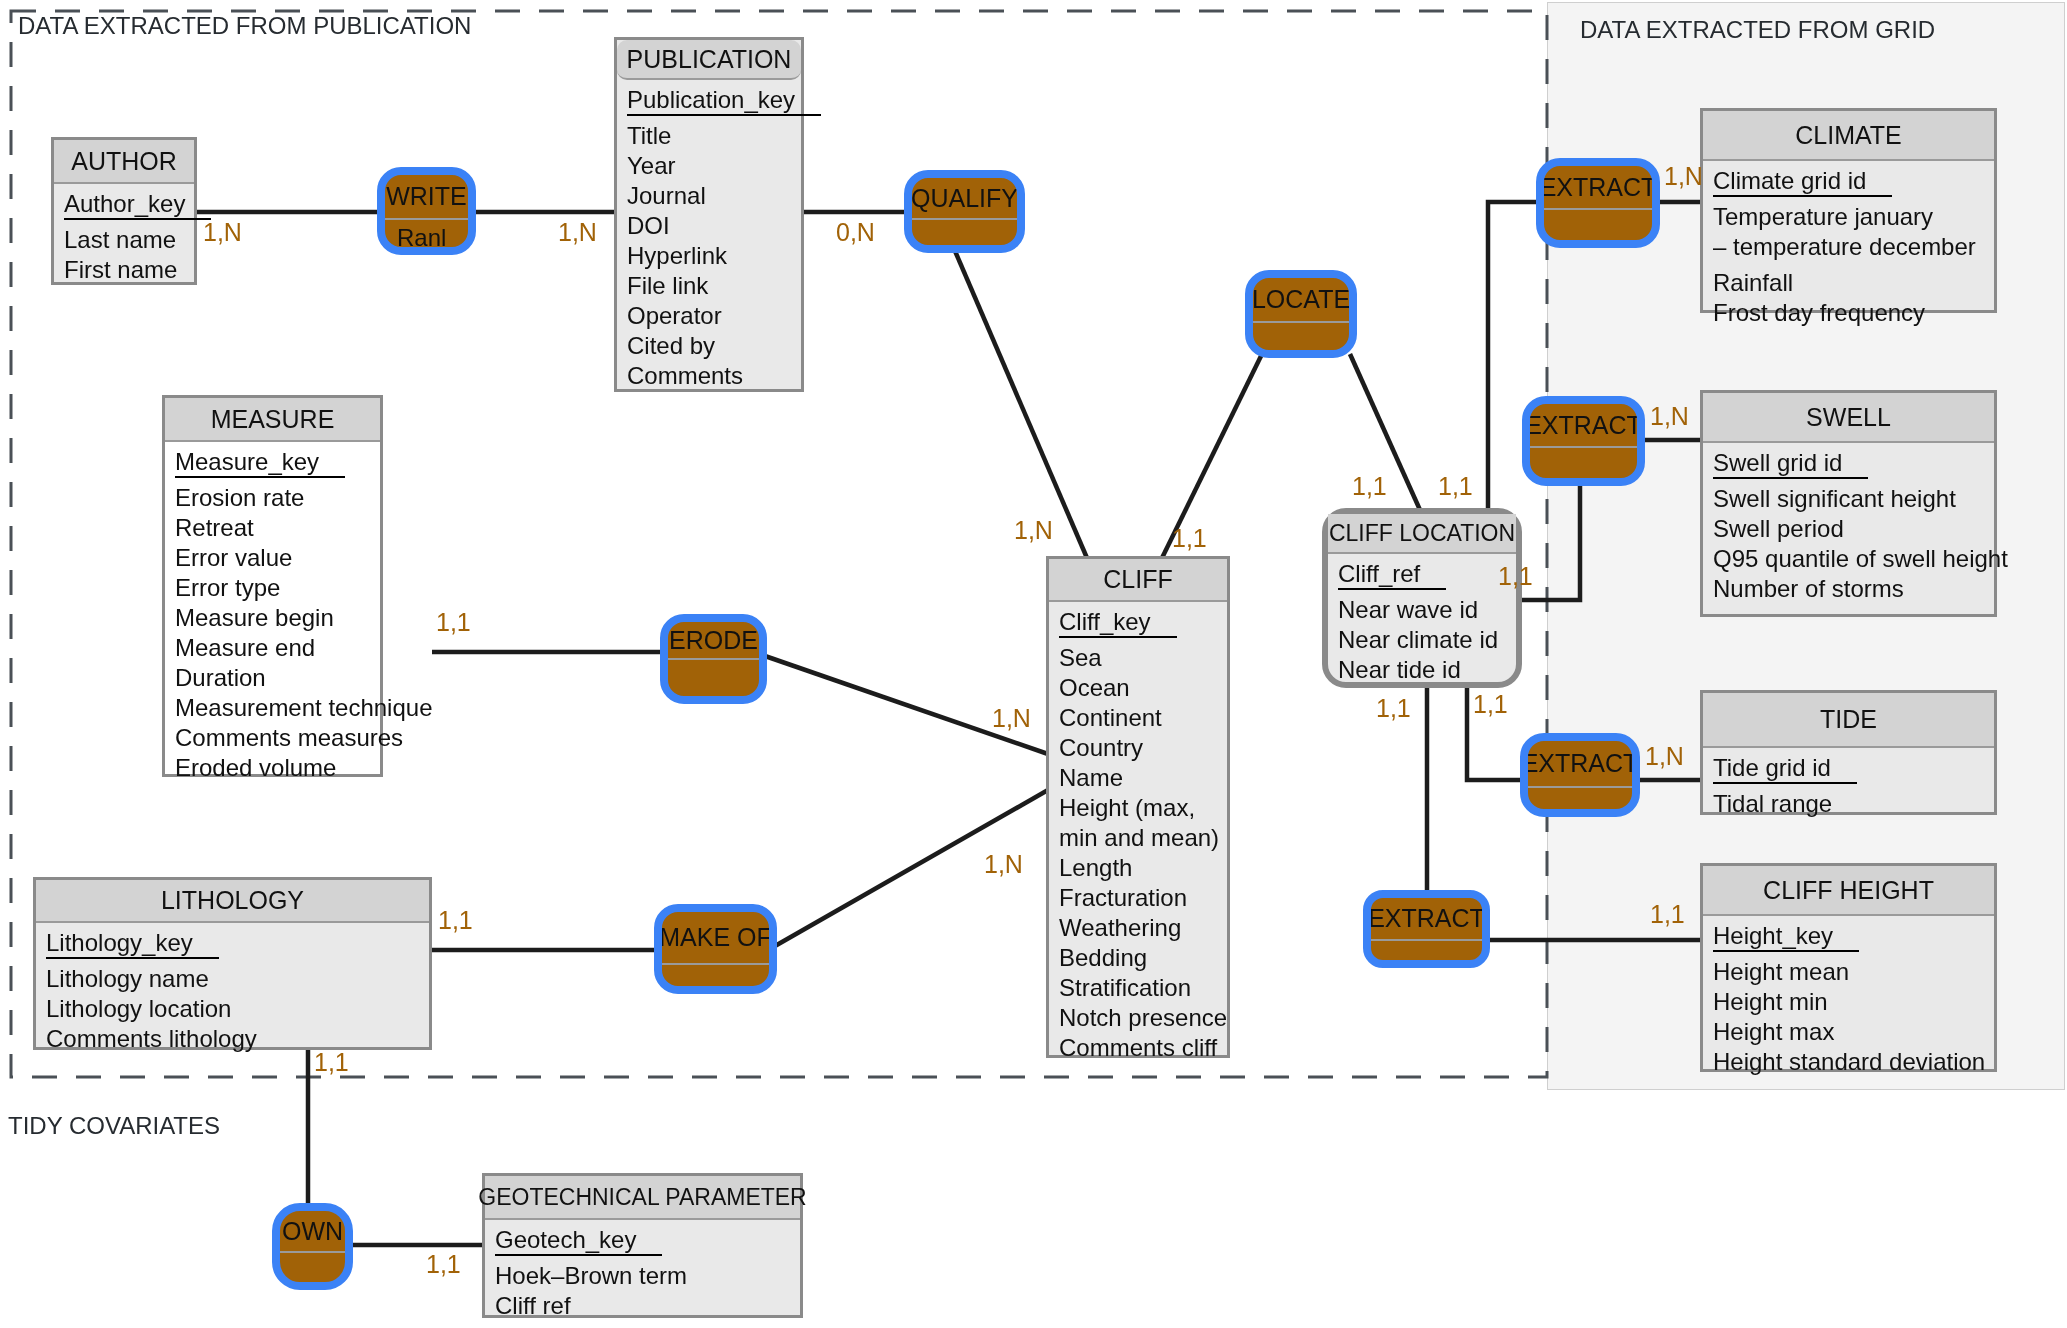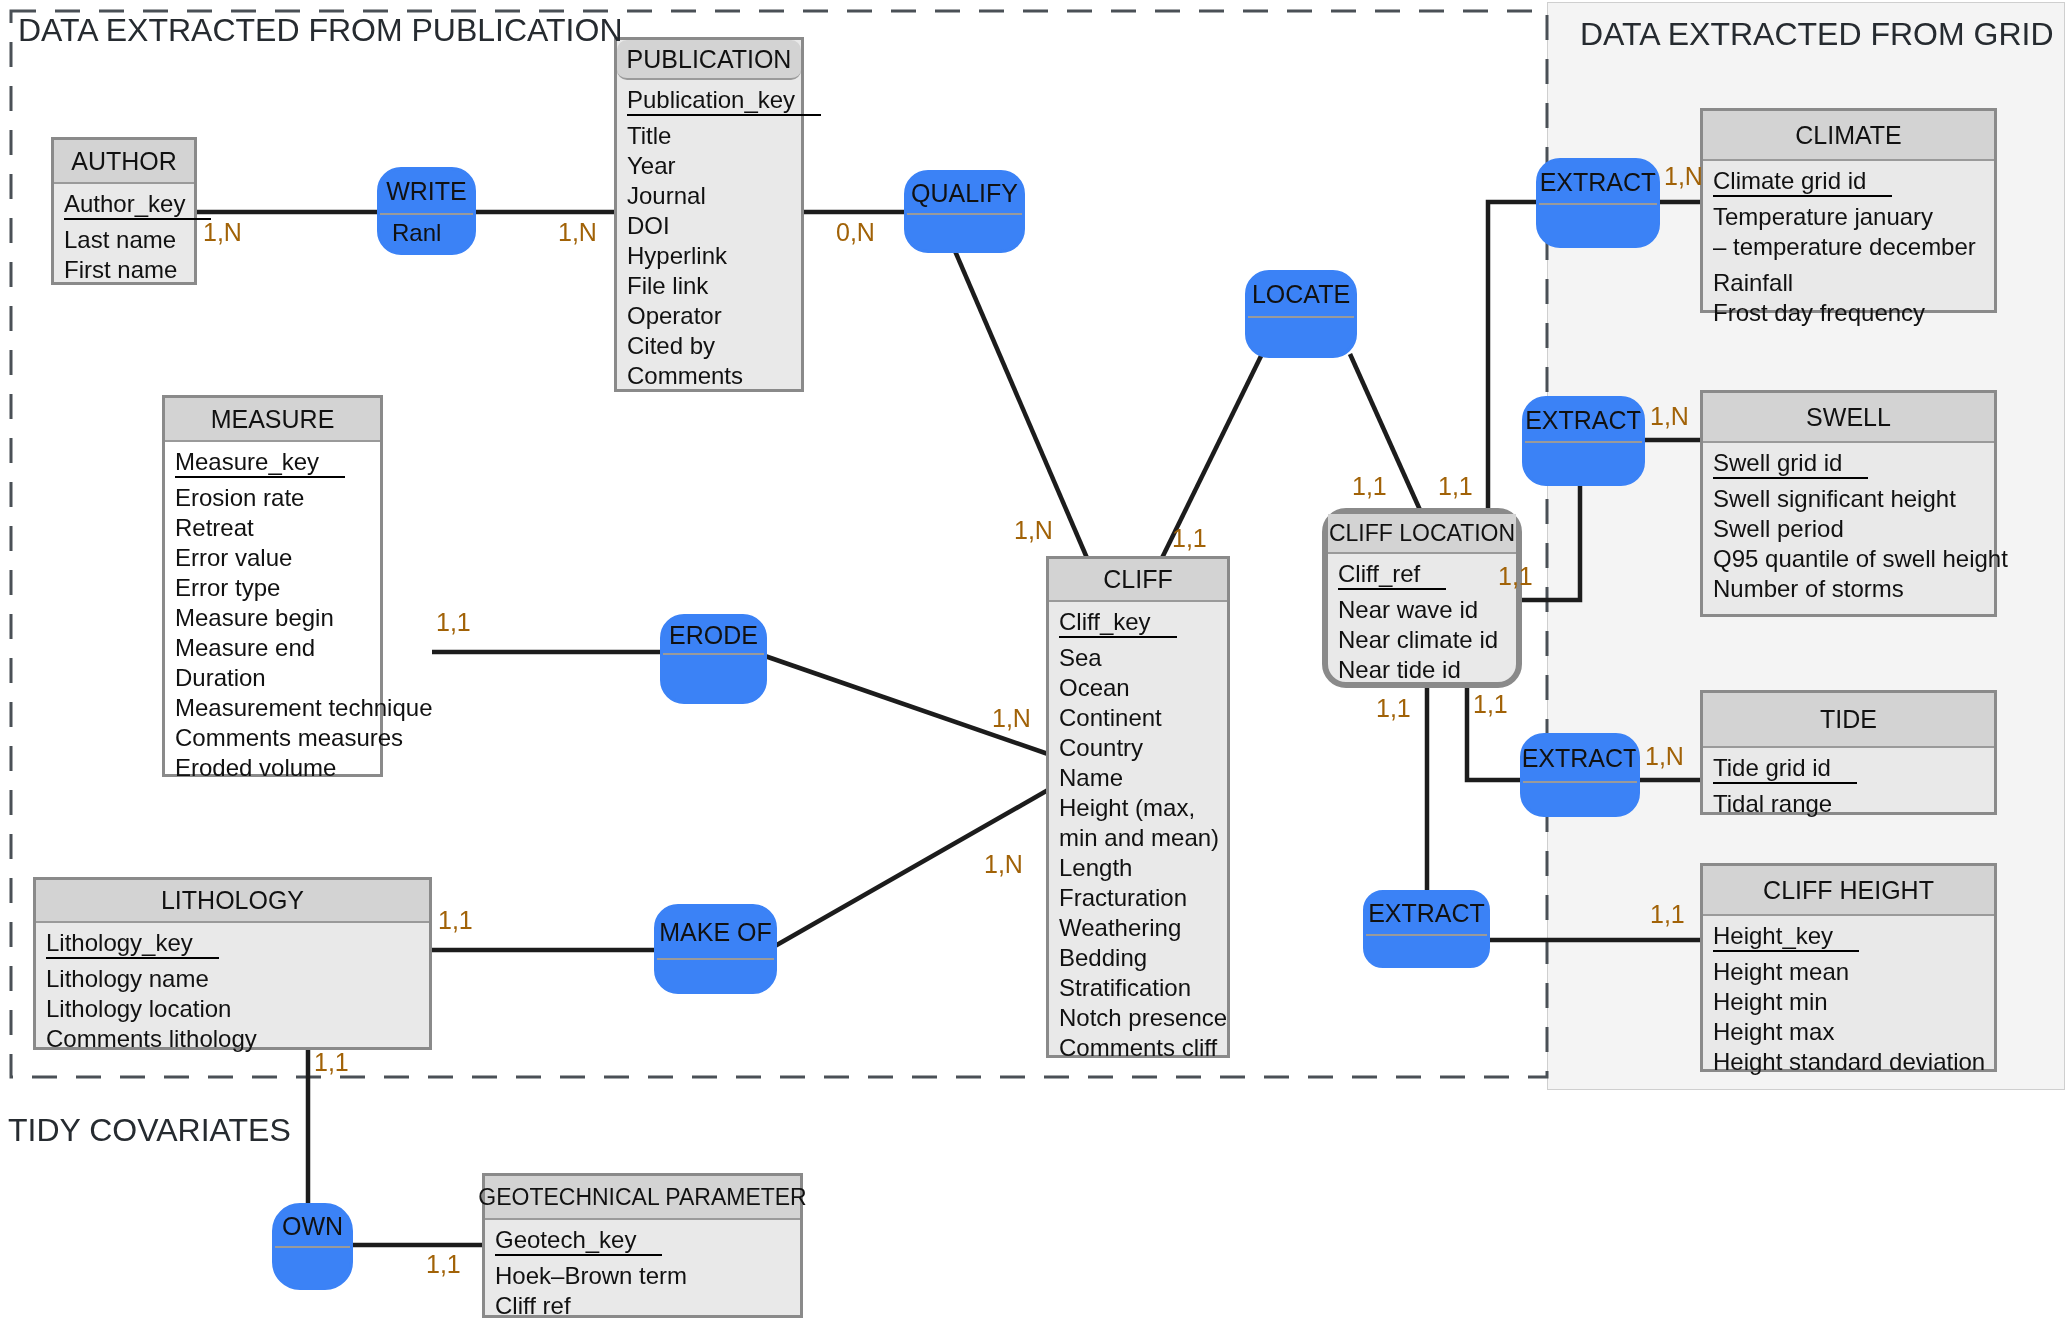--- a/index.html
+++ b/index.html
@@ -5,21 +5,21 @@
   html,body{margin:0;padding:0;background:#ffffff;}
   #canvas{
     position:relative;width:2067px;height:1328px;background:#ffffff;
     font-family:"Liberation Sans",sans-serif;color:#111;overflow:hidden;
   }
   .grid-panel{
     position:absolute;left:1547px;top:2px;width:518px;height:1088px;
     background:#f4f4f4;border:1px solid #cfcfcf;z-index:0;box-sizing:border-box;
   }
   .section-title{
-    position:absolute;z-index:3;font-size:32px;color:#262b30;white-space:nowrap;
+    position:absolute;z-index:3;font-size:24px;color:#262b30;white-space:nowrap;
   }
   svg.wires{position:absolute;left:0;top:0;z-index:1;}
   .entity{
     position:absolute;z-index:2;box-sizing:border-box;
     border:3px solid #8a8a8a;background:#e9e9e9;
   }
   .entity.thick{border-width:6px;border-radius:24px;}
   .entity.white-body{background:#ffffff;}
   .hdr{
     background:#d3d3d3;border-bottom:2px solid #9a9a9a;
@@ -28,22 +28,22 @@
   }
   .hdr.hdr-sm{font-size:23px;}
   .body{padding:5px 8px 0 10px;font-size:24px;line-height:30px;}
   .attr{white-space:nowrap;}
   .attr .t{display:inline;}
   .attr.key{margin-bottom:5px;}
   .attr.key .t{
     display:inline-block;border-bottom:2px solid #000;padding-right:26px;line-height:28px;
   }
   .rel{
-    position:absolute;z-index:2;box-sizing:border-box;background:#3b82f6;
-    border:3px solid #3b82f6;border-radius:24px;overflow:hidden;
+    position:absolute;z-index:2;box-sizing:border-box;background:#a16207;
+    border:8px solid #3b82f6;border-radius:24px;overflow:hidden;
   }
   .rel-top{
     display:flex;align-items:center;justify-content:center;
     font-size:25px;border-bottom:2px solid #9a9a9a;box-sizing:border-box;white-space:nowrap;
   }
   .rel-bottom{font-size:24px;padding:4px 0 0 12px;white-space:nowrap;}
   .card{
     position:absolute;z-index:3;font-size:25px;color:#a16207;white-space:nowrap;
   }
 </style>

